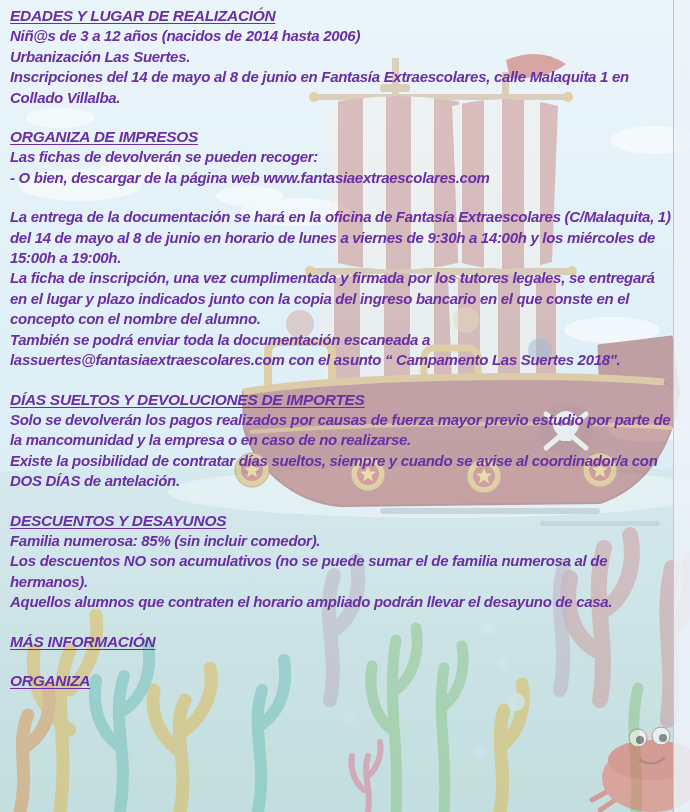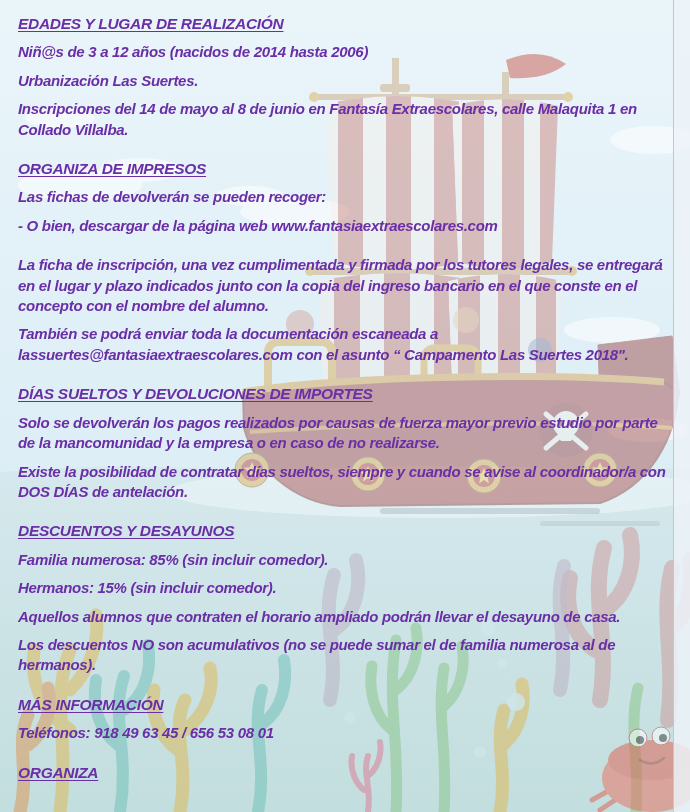--- a/index.html
+++ b/index.html
@@ -10,21 +10,21 @@
   }
   .bg{position:absolute;left:0;top:0;width:690px;height:812px;}
   .edge-strip{
     position:absolute;top:0;right:0;width:16px;height:812px;
     background:rgba(236,242,248,0.85);border-left:1px solid #bac8da;
   }
   .content{position:absolute;top:6px;left:10px;right:15px;}
   .content section{margin:0;}
   .content section + section{margin-top:19px;}
   .content h2,.content p{
-    margin:8px;color:#6a2ea6;
+    margin:0;color:#6a2ea6;
     font-style:italic;font-weight:bold;
     font-size:15px;line-height:20.4px;letter-spacing:-0.3px;
   }
   .content h2{font-size:15.5px;text-decoration:underline;text-underline-offset:2px;}
 </style>
 </head>
 <body>
 
 <div class="page">
 
@@ -211,41 +211,40 @@
       <p>Inscripciones del 14 de mayo al 8 de junio en Fantasía Extraescolares, calle Malaquita 1 en Collado Villalba.</p>
     </section>
 
     <section>
       <h2>ORGANIZA DE IMPRESOS</h2>
       <p>Las fichas de devolverán se pueden recoger:</p>
       <p>- O bien, descargar de la página web www.fantasiaextraescolares.com</p>
     </section>
 
     <section>
+      <p>La entrega de la documentación se hará en la oficina de Fantasía Extraescolares (C/Malaquita, 1) del 14 de mayo al 8 de junio en horario de lunes a viernes de 9:30h a 14:00h y los miércoles de 15:00h a 19:00h.</p>
       <p>La ficha de inscripción, una vez cumplimentada y firmada por los tutores legales, se entregará en el lugar y plazo indicados junto con la copia del ingreso bancario en el que conste en el concepto con el nombre del alumno.</p>
       <p>También se podrá enviar toda la documentación escaneada a lassuertes@fantasiaextraescolares.com con el asunto “ Campamento Las Suertes 2018".</p>
     </section>
 
     <section>
       <h2>DÍAS SUELTOS Y DEVOLUCIONES DE IMPORTES</h2>
       <p>Solo se devolverán los pagos realizados por causas de fuerza mayor previo estudio por parte de la mancomunidad y la empresa o en caso de no realizarse.</p>
       <p>Existe la posibilidad de contratar días sueltos, siempre y cuando se avise al coordinador/a con DOS DÍAS de antelación.</p>
     </section>
 
     <section>
       <h2>DESCUENTOS Y DESAYUNOS</h2>
       <p>Familia numerosa: 85% (sin incluir comedor).</p>
-      <p>Hermanos: 15% (sin incluir comedor).</p>
+      <p>Los descuentos NO son acumulativos (no se puede sumar el de familia numerosa al de hermanos).</p>
       <p>Aquellos alumnos que contraten el horario ampliado podrán llevar el desayuno de casa.</p>
-      <p>Los descuentos NO son acumulativos (no se puede sumar el de familia numerosa al de hermanos).</p>
     </section>
 
     <section>
       <h2>MÁS INFORMACIÓN</h2>
-      <p>Teléfonos: 918 49 63 45 / 656 53 08 01</p>
     </section>
 
     <section>
       <h2>ORGANIZA</h2>
 
     </section>
 
   </div>
 </div>
 

